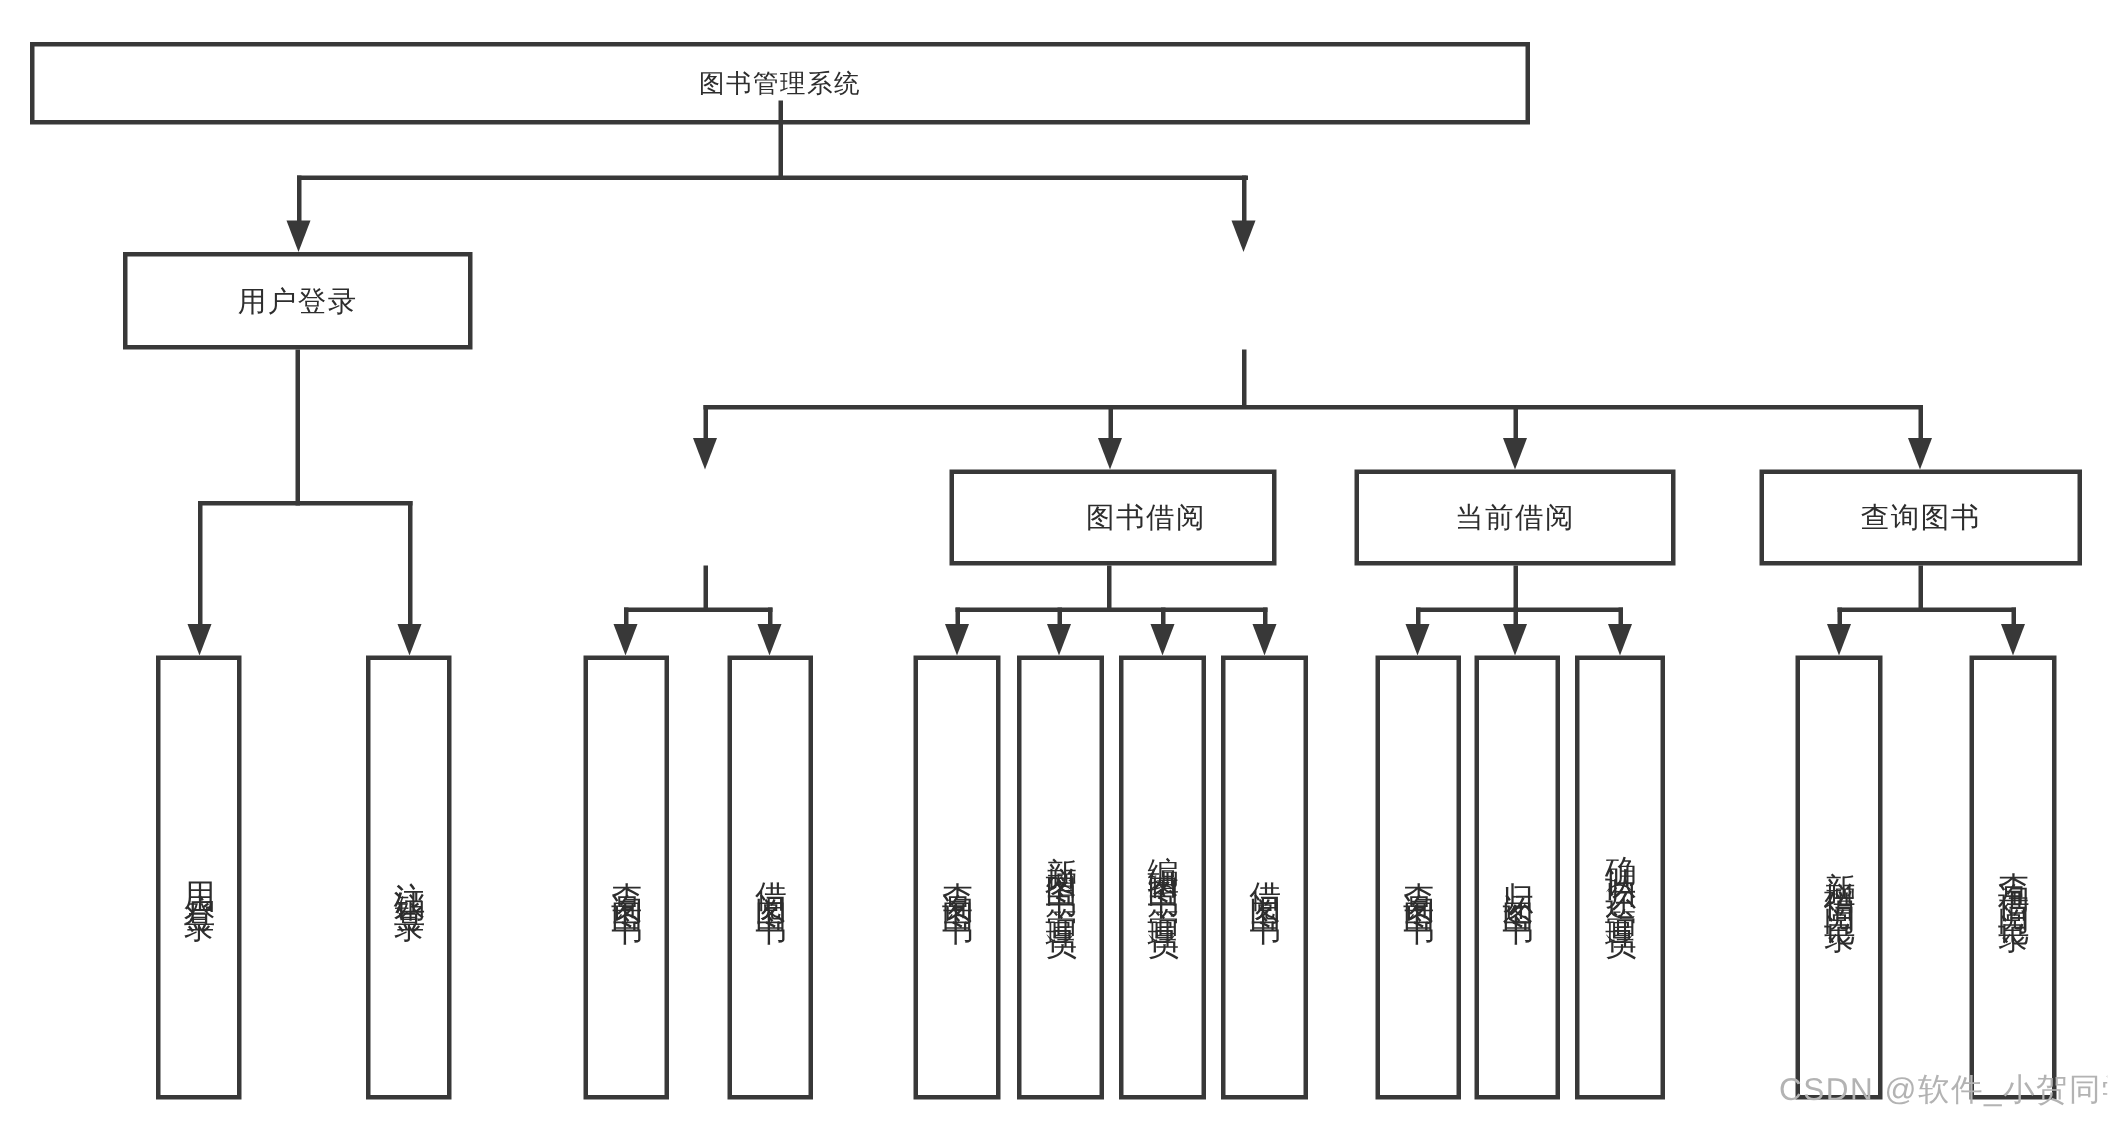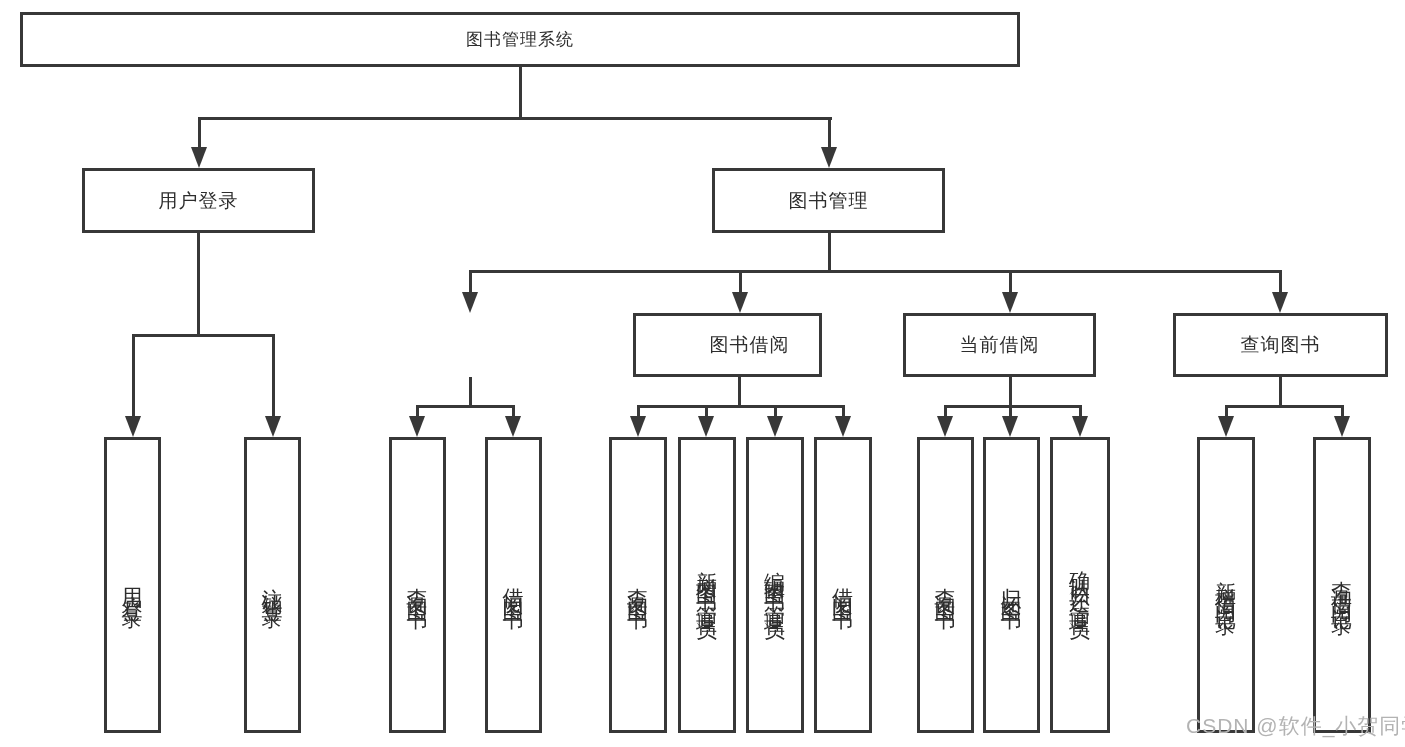--- a/index.html
+++ b/index.html
@@ -47,60 +47,57 @@
     color:#b3b3b3;
     letter-spacing:1px;
     white-space:nowrap;
   }
 </style>
 </head>
 <body>
 
 <div id="stage">
 
-  <div class="box" style="left:20px;top:12px;width:1000px;height:55px;">
+  <div class="box" style="left:20px;top:28px;width:1000px;height:55px;">
     <span class="hlabel root-label">图书管理系统</span>
   </div>
 
   <div class="vline" style="left:519px;top:67px;height:52px;"></div>
   <div class="hline" style="left:198px;top:117px;width:634px;"></div>
   <div class="vline" style="left:198px;top:117px;height:33px;"></div>
   <div class="arrow" style="left:191px;top:147px;"></div>
   <div class="vline" style="left:828px;top:117px;height:33px;"></div>
   <div class="arrow" style="left:821px;top:147px;"></div>
 
   <div class="box" style="left:82px;top:168px;width:233px;height:65px;">
     <span class="hlabel">用户登录</span>
-  </div>
-  <div class="box" style="left:712px;top:168px;width:233px;height:65px;">
-    <span class="hlabel">图书管理</span>
   </div>
 
   <div class="vline" style="left:197px;top:233px;height:104px;"></div>
   <div class="hline" style="left:132px;top:334px;width:143px;"></div>
   <div class="vline" style="left:132px;top:334px;height:85px;"></div>
   <div class="arrow" style="left:125px;top:416px;"></div>
   <div class="vline" style="left:272px;top:334px;height:85px;"></div>
   <div class="arrow" style="left:265px;top:416px;"></div>
 
   <div class="vline" style="left:828px;top:233px;height:39px;"></div>
   <div class="hline" style="left:469px;top:270px;width:813px;"></div>
   <div class="vline" style="left:469px;top:270px;height:25px;"></div>
   <div class="arrow" style="left:462px;top:292px;"></div>
   <div class="vline" style="left:739px;top:270px;height:25px;"></div>
   <div class="arrow" style="left:732px;top:292px;"></div>
   <div class="vline" style="left:1009px;top:270px;height:25px;"></div>
   <div class="arrow" style="left:1002px;top:292px;"></div>
   <div class="vline" style="left:1279px;top:270px;height:25px;"></div>
   <div class="arrow" style="left:1272px;top:292px;"></div>
 
-  <div class="box" style="left:633px;top:313px;width:189px;height:64px;padding-left:44px;">
+  <div class="box" style="left:633px;top:313px;width:218px;height:64px;padding-left:44px;">
     <span class="hlabel">图书借阅</span>
   </div>
-  <div class="box" style="left:903px;top:313px;width:193px;height:64px;">
+  <div class="box" style="left:903px;top:313px;width:214px;height:64px;">
     <span class="hlabel">当前借阅</span>
   </div>
   <div class="box" style="left:1173px;top:313px;width:215px;height:64px;">
     <span class="hlabel">查询图书</span>
   </div>
 
   <div class="vline" style="left:469px;top:377px;height:31px;"></div>
   <div class="hline" style="left:416px;top:405px;width:99px;"></div>
   <div class="vline" style="left:416px;top:405px;height:14px;"></div>
   <div class="arrow" style="left:409px;top:416px;"></div>

